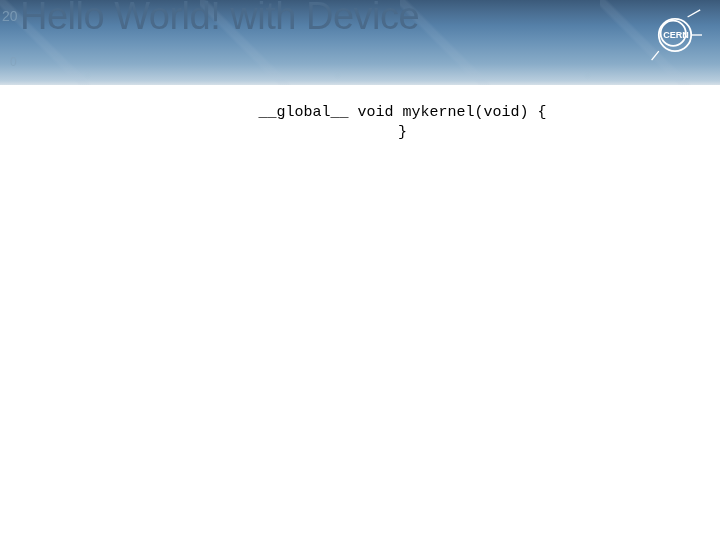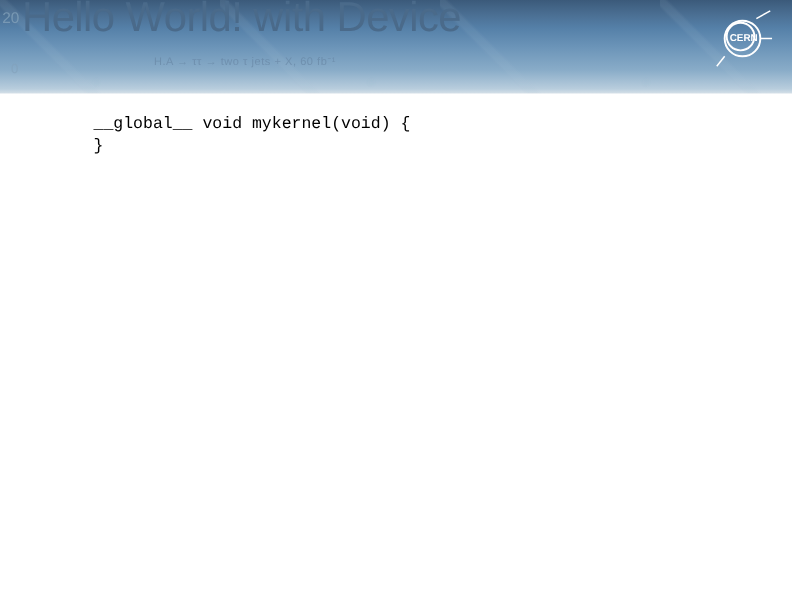--- a/index.html
+++ b/index.html
@@ -104,20 +104,21 @@
       font-family: Arial, sans-serif;
     }
     
     .logo-line {
       stroke: #fff;
       stroke-width: 1.5;
     }
     
     .content {
       padding: 18px 0 0 85px;
+      text-align: center;
     }
     
     .code-block {
       font-family: "Courier New", Courier, monospace;
       font-size: 15px;
       line-height: 1.35;
       color: #000;
       white-space: pre;
     }
     
@@ -125,21 +126,20 @@
       color: #000;
     }
   </style>
 </head>
 <body>
 
 <div class="header-band">
   <div class="header-overlay"></div>
   <div class="header-num-1">20</div>
   <div class="header-num-2">0</div>
-  <div class="header-formula">H.A → ττ → two τ jets + X, 60 fb⁻¹</div>
 
   <h1 class="slide-title">
     <span>Hello World! with Device</span><br>
   </h1>
 
   <svg class="logo" viewBox="0 0 60 60">
     <circle class="logo-circle" cx="30" cy="30" r="18"></circle>
     <circle class="logo-circle" cx="28" cy="28" r="14"></circle>
     <line class="logo-line" x1="44" y1="10" x2="58" y2="2"></line>
     <line class="logo-line" x1="12" y1="48" x2="4" y2="58"></line>

